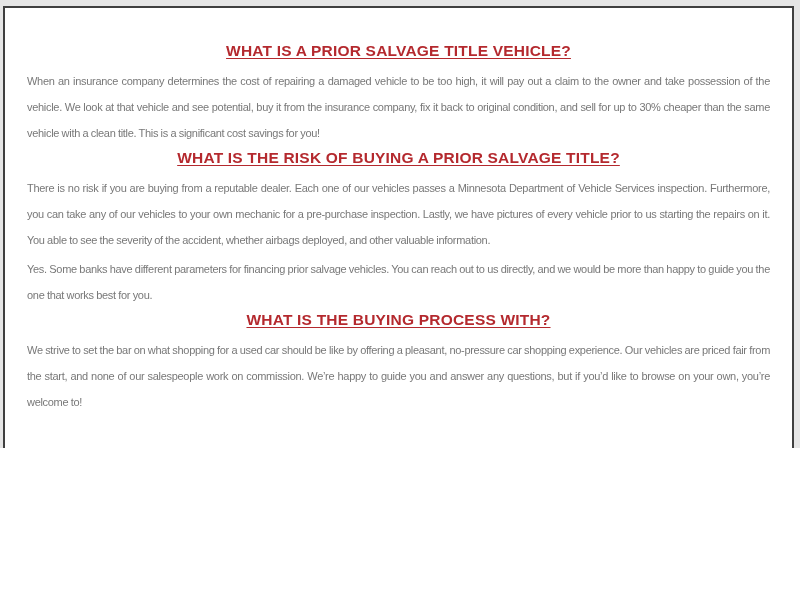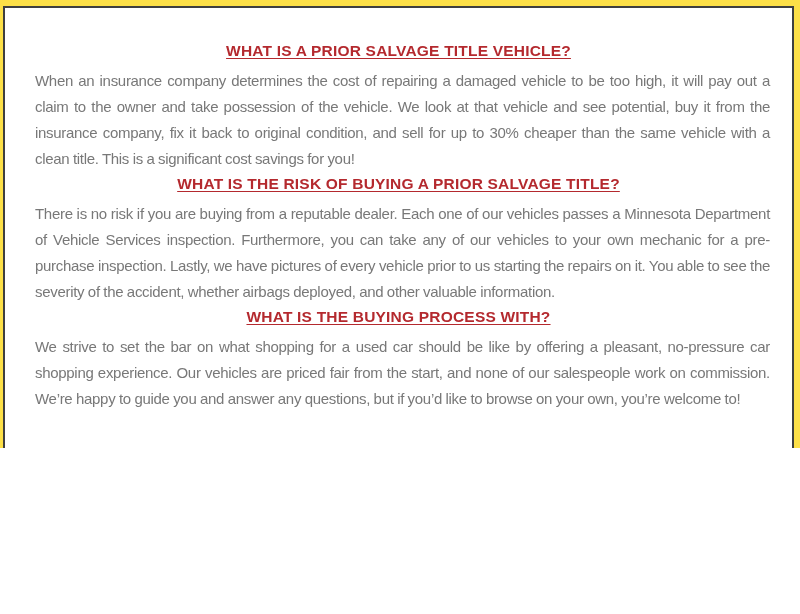--- a/index.html
+++ b/index.html
@@ -1,38 +1,38 @@
 <!DOCTYPE html>
 <html style="--heading-red: #b4292e; --body-gray: #787878; --footer-gray: #cbcbcb; --tagline-gray: #c7c7c7; --border-dark: #3f3f3f; --strip-gray: #eaeaea;"><head>
 <meta charset="utf-8">
 <style>
   html,body{margin:0;padding:0;background:#ffffff;}
   .canvas{
-    position:relative;width:800px;height:448px;background:#fde047;
+    position:relative;width:800px;height:448px;background:#e5e5e5;
     font-family:"Liberation Sans",sans-serif;overflow:hidden;
   }
   .sheet{
     position:absolute;left:3px;top:6px;width:791px;height:598px;
     box-sizing:border-box;border:2px solid var(--border-dark,#3f3f3f);
     background:#ffffff;padding:32px 22px 0 22px;overflow:hidden;
   }
   .bottom-strip{
     position:absolute;left:0;top:604px;width:800px;height:10px;
     background:var(--strip-gray,#eaeaea);
   }
   .faq h2{
     margin:2px 0 9px 0;
     font-size:15.5px;line-height:17px;font-weight:bold;
     color:var(--heading-red,#b4292e);
     text-align:center;text-decoration:underline;text-underline-offset:2px;
     letter-spacing:0.2px;
   }
   .faq p{
-    margin:0 0 3px 8px;
-    font-size:15px;line-height:26px;
+    margin:0 0 3px 0;
+    font-size:11px;line-height:26px;
     color:var(--body-gray,#787878);
     text-align:justify;letter-spacing:-0.3px;word-spacing:-0.3px;
   }
   .footer{
     position:absolute;left:0;bottom:6px;width:100%;text-align:center;
   }
   .footer .site{
     font-size:22px;line-height:26px;font-weight:bold;
     color:var(--footer-gray,#cbcbcb);letter-spacing:1px;
   }
@@ -54,20 +54,21 @@
 
     <section class="faq">
       <h2>WHAT IS THE RISK OF BUYING A PRIOR SALVAGE TITLE?</h2>
       <p>There is no risk if you are buying from a reputable dealer. Each one of our vehicles passes a Minnesota Department of Vehicle Services inspection. Furthermore, you can take any of our vehicles to your own mechanic for a pre-purchase inspection. Lastly, we have pictures of every vehicle prior to us starting the repairs on it. You able to see the severity of the accident, whether airbags deployed, and other valuable information.</p>
     </section>
 
     <section class="faq">
     </section>
 
     <section class="faq">
+      <p>Yes. Some banks have different parameters for financing prior salvage vehicles. You can reach out to us directly, and we would be more than happy to guide you the one that works best for you.</p>
     </section>
 
     <section class="faq">
       <h2>WHAT IS THE BUYING PROCESS WITH?</h2>
       <p>We strive to set the bar on what shopping for a used car should be like by offering a pleasant, no-pressure car shopping experience. Our vehicles are priced fair from the start, and none of our salespeople work on commission. We’re happy to guide you and answer any questions, but if you’d like to browse on your own, you’re welcome to!</p>
     </section>
 
     <div class="footer">
       <div class="site">WWW.ACEAUTOCARS.COM</div>
       <div class="tagline">Prior Salvage Vehicles</div>

